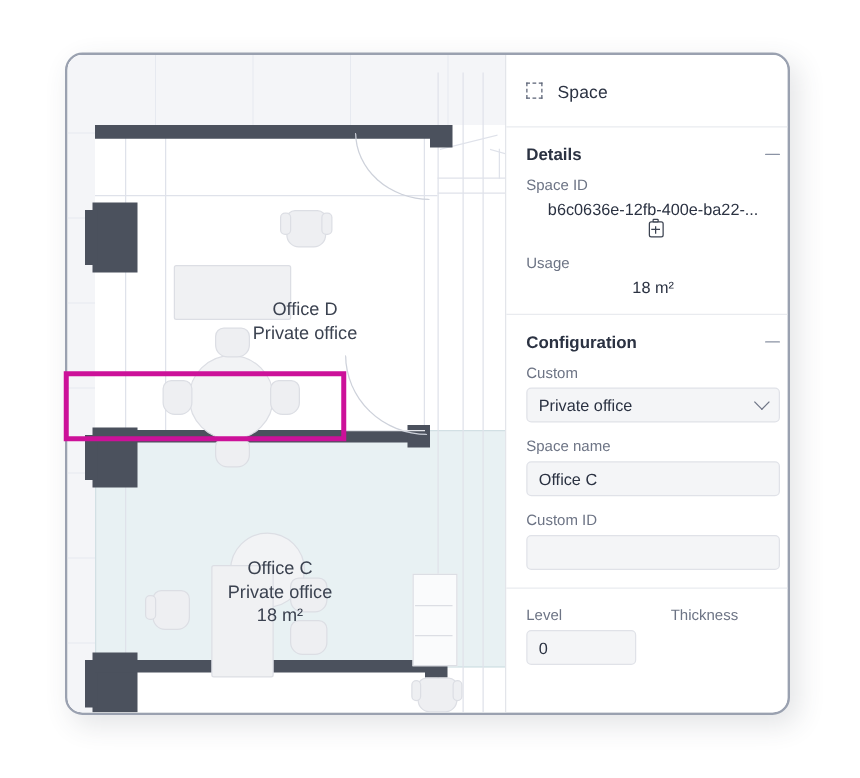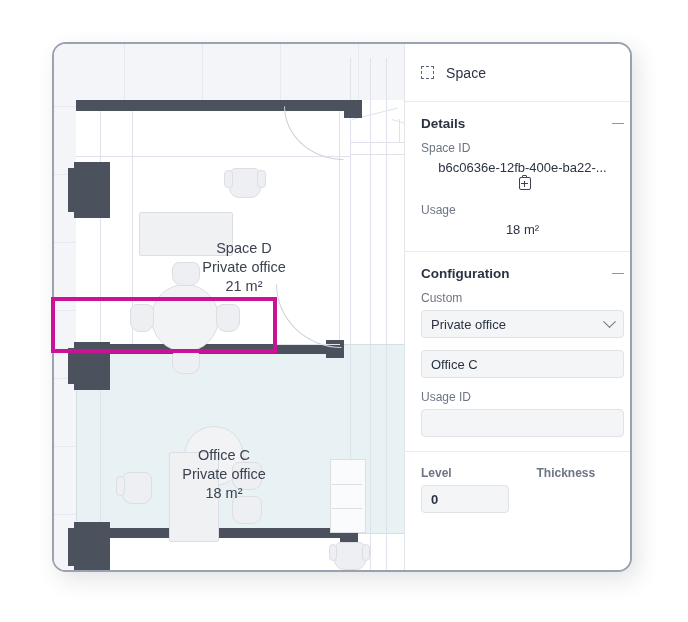--- a/index.html
+++ b/index.html
@@ -251,21 +251,20 @@
   .chev {
     width: 8px; height: 8px;
     border-right: 1.6px solid #6d7485;
     border-bottom: 1.6px solid #6d7485;
     transform: rotate(45deg) translate(-2px,-2px);
   }
 
   .row2 {
     display: flex;
     gap: 28px;
-    font-weight: bold;
   }
   .row2 > div { flex: 1; min-width: 0; }
 
   
   .highlight {
     position: absolute;
     left: 51px;
     top: 297px;
     width: 226px;
     height: 56px;
@@ -331,23 +330,22 @@
       <div style="position:absolute; left:170px; top:126px; width:7px; height:16px; background:#eeeff2; border:1px solid #dcdee4; border-radius:4px;"></div>
       <div style="position:absolute; left:203px; top:126px; width:7px; height:16px; background:#eeeff2; border:1px solid #dcdee4; border-radius:4px;"></div>
 
       <div class="round" style="left:97px; top:240px; width:66px; height:66px;"></div>
       <div class="chair" style="left:118px; top:218px; width:26px; height:22px;"></div>
       <div class="chair" style="left:118px; top:306px; width:26px; height:22px;"></div>
       <div class="chair" style="left:76px; top:260px; width:22px; height:26px;"></div>
       <div class="chair" style="left:162px; top:260px; width:22px; height:26px;"></div>
 
       <div class="room-label" style="left:120px; top:195px; width:140px;">
-        <div class="l1">Space D</div>
+        <div class="l1">Office D</div>
         <div class="l2">Private office</div>
-        <div class="l3">21 m²</div>
       </div>
 
       <div class="round" style="left:130px; top:382px; width:58px; height:58px;"></div>
       <div class="furn" style="left:115px; top:408px; width:48px; height:88px; border-radius:2px;"></div>
       <div class="chair" style="left:68px; top:428px; width:28px; height:30px;"></div>
       <div style="position:absolute; left:62px; top:432px; width:7px; height:18px; background:#eeeff2; border:1px solid #dcdee4; border-radius:4px;"></div>
       <div class="chair" style="left:178px; top:418px; width:28px; height:26px;"></div>
       <div class="chair" style="left:178px; top:452px; width:28px; height:26px;"></div>
 
       <div class="furn" style="left:276px; top:415px; width:34px; height:72px; background:#fafbfc;"></div>
@@ -402,27 +400,28 @@
         </div>
 
         <div class="field-label">Custom</div>
         <div class="input select">
           <span>Private office</span>
           <span class="chev"></span>
         </div>
 
         <div class="gap"></div>
 
+        <div class="field-label">Space name</div>
         <div class="input">
           <span>Office C</span>
         </div>
 
         <div class="gap"></div>
 
-        <div class="field-label">Usage ID</div>
+        <div class="field-label">Custom ID</div>
         <div class="input empty">
           <span></span>
         </div>
       </div>
 
       <div class="section">
 
         <div class="row2">
           <div>
             <div class="field-label">Level</div>

